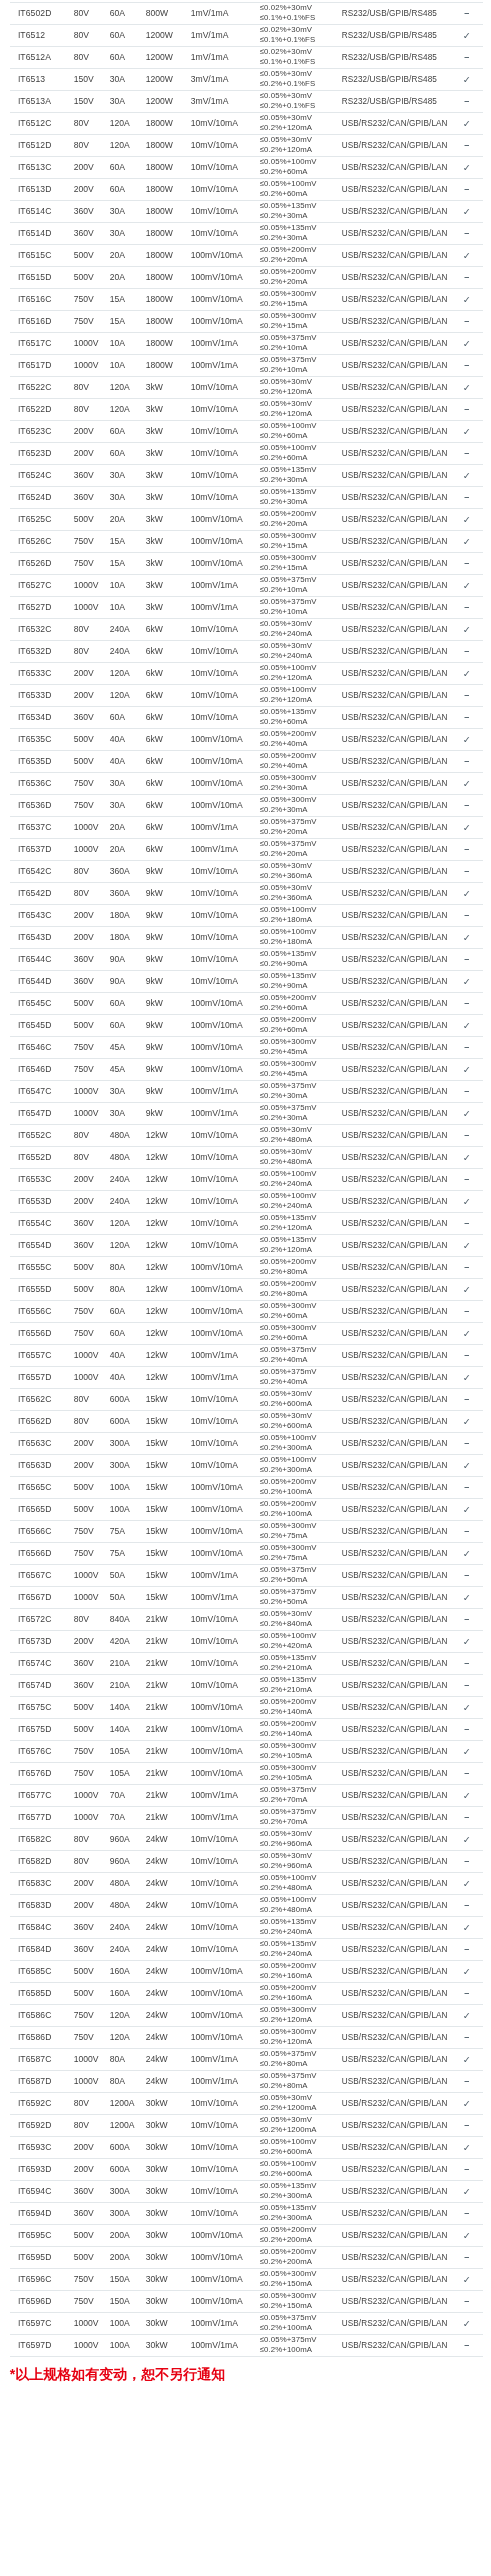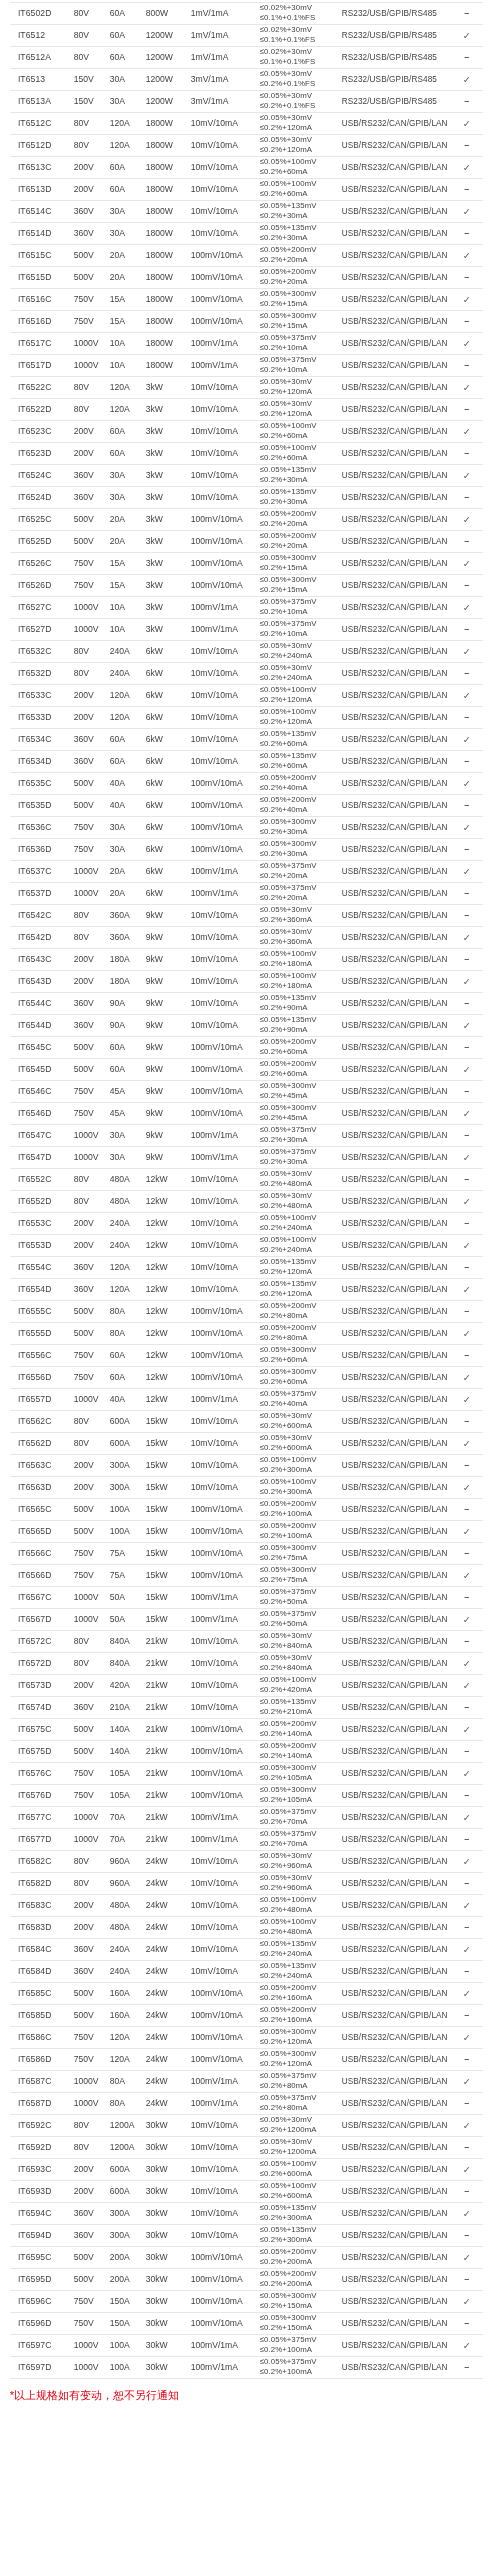--- a/index.html
+++ b/index.html
@@ -20,21 +20,21 @@
     font-size:8.6px; color:#3f3f3f;
   }
   td.c-model { padding-left:8.2px; letter-spacing:0.1px; }
   td.c-acc div { font-size:7.8px; line-height:9.7px; letter-spacing:0.1px; }
   td.c-iface { font-size:8.2px; letter-spacing:0.1px; }
   td.c-mark { text-align:center; color:#4e5d68; }
   td.c-mark .mark-check { font-size:9.7px; }
   td.c-mark .mark-dash { font-size:9px; font-weight:bold; }
   .footnote {
     margin:9.7px 0 0 9.7px; color:#e60012;
-    font-size:11px; font-weight:normal;
+    font-size:14px; font-weight:bold;
   }
 </style>
 </head>
 <body>
 
 <table class="spec-table">
   <colgroup>
     <col style="width:64px">
     <col style="width:36px">
     <col style="width:36px">
@@ -351,33 +351,20 @@
         <td class="c-pow">3kW</td>
         <td class="c-res">100mV/10mA</td>
         <td class="c-acc">
           <div>≤0.05%+200mV</div>
           <div>≤0.2%+20mA</div>
         </td>
         <td class="c-iface">USB/RS232/CAN/GPIB/LAN</td>
         <td class="c-mark"><span class="mark-check">✓</span></td>
       </tr>
       <tr>
-        <td class="c-model">IT6525D</td>
-        <td class="c-volt">500V</td>
-        <td class="c-curr">20A</td>
-        <td class="c-pow">3kW</td>
-        <td class="c-res">100mV/10mA</td>
-        <td class="c-acc">
-          <div>≤0.05%+200mV</div>
-          <div>≤0.2%+20mA</div>
-        </td>
-        <td class="c-iface">USB/RS232/CAN/GPIB/LAN</td>
-        <td class="c-mark"><span class="mark-dash">–</span></td>
-      </tr>
-      <tr>
         <td class="c-model">IT6526C</td>
         <td class="c-volt">750V</td>
         <td class="c-curr">15A</td>
         <td class="c-pow">3kW</td>
         <td class="c-res">100mV/10mA</td>
         <td class="c-acc">
           <div>≤0.05%+300mV</div>
           <div>≤0.2%+15mA</div>
         </td>
         <td class="c-iface">USB/RS232/CAN/GPIB/LAN</td>
@@ -466,33 +453,20 @@
         <td class="c-volt">200V</td>
         <td class="c-curr">120A</td>
         <td class="c-pow">6kW</td>
         <td class="c-res">10mV/10mA</td>
         <td class="c-acc">
           <div>≤0.05%+100mV</div>
           <div>≤0.2%+120mA</div>
         </td>
         <td class="c-iface">USB/RS232/CAN/GPIB/LAN</td>
         <td class="c-mark"><span class="mark-dash">–</span></td>
-      </tr>
-      <tr>
-        <td class="c-model">IT6534C</td>
-        <td class="c-volt">360V</td>
-        <td class="c-curr">60A</td>
-        <td class="c-pow">6kW</td>
-        <td class="c-res">10mV/10mA</td>
-        <td class="c-acc">
-          <div>≤0.05%+135mV</div>
-          <div>≤0.2%+60mA</div>
-        </td>
-        <td class="c-iface">USB/RS232/CAN/GPIB/LAN</td>
-        <td class="c-mark"><span class="mark-check">✓</span></td>
       </tr>
       <tr>
         <td class="c-model">IT6534D</td>
         <td class="c-volt">360V</td>
         <td class="c-curr">60A</td>
         <td class="c-pow">6kW</td>
         <td class="c-res">10mV/10mA</td>
         <td class="c-acc">
           <div>≤0.05%+135mV</div>
           <div>≤0.2%+60mA</div>
@@ -858,30 +832,43 @@
         <td class="c-pow">12kW</td>
         <td class="c-res">100mV/10mA</td>
         <td class="c-acc">
           <div>≤0.05%+300mV</div>
           <div>≤0.2%+60mA</div>
         </td>
         <td class="c-iface">USB/RS232/CAN/GPIB/LAN</td>
         <td class="c-mark"><span class="mark-check">✓</span></td>
       </tr>
       <tr>
-        <td class="c-model">IT6557D</td>
+        <td class="c-model">IT6557C</td>
         <td class="c-volt">1000V</td>
         <td class="c-curr">40A</td>
         <td class="c-pow">12kW</td>
         <td class="c-res">100mV/1mA</td>
         <td class="c-acc">
           <div>≤0.05%+375mV</div>
           <div>≤0.2%+40mA</div>
         </td>
         <td class="c-iface">USB/RS232/CAN/GPIB/LAN</td>
+        <td class="c-mark"><span class="mark-dash">–</span></td>
+      </tr>
+      <tr>
+        <td class="c-model">IT6557D</td>
+        <td class="c-volt">1000V</td>
+        <td class="c-curr">40A</td>
+        <td class="c-pow">12kW</td>
+        <td class="c-res">100mV/1mA</td>
+        <td class="c-acc">
+          <div>≤0.05%+375mV</div>
+          <div>≤0.2%+40mA</div>
+        </td>
+        <td class="c-iface">USB/RS232/CAN/GPIB/LAN</td>
         <td class="c-mark"><span class="mark-check">✓</span></td>
       </tr>
       <tr>
         <td class="c-model">IT6562C</td>
         <td class="c-volt">80V</td>
         <td class="c-curr">600A</td>
         <td class="c-pow">15kW</td>
         <td class="c-res">10mV/10mA</td>
         <td class="c-acc">
           <div>≤0.05%+30mV</div>
@@ -1014,44 +1001,44 @@
         <td class="c-pow">21kW</td>
         <td class="c-res">10mV/10mA</td>
         <td class="c-acc">
           <div>≤0.05%+30mV</div>
           <div>≤0.2%+840mA</div>
         </td>
         <td class="c-iface">USB/RS232/CAN/GPIB/LAN</td>
         <td class="c-mark"><span class="mark-dash">–</span></td>
       </tr>
       <tr>
-        <td class="c-model">IT6572D</td>
-        <td class="c-volt">80V</td>
-        <td class="c-curr">840A</td>
-        <td class="c-pow">21kW</td>
-        <td class="c-res">10mV/10mA</td>
-        <td class="c-acc">
-          <div>≤0.05%+30mV</div>
-          <div>≤0.2%+840mA</div>
-        </td>
-        <td class="c-iface">USB/RS232/CAN/GPIB/LAN</td>
-        <td class="c-mark"><span class="mark-check">✓</span></td>
-      </tr>
-      <tr>
         <td class="c-model">IT6573D</td>
         <td class="c-volt">200V</td>
         <td class="c-curr">420A</td>
         <td class="c-pow">21kW</td>
         <td class="c-res">10mV/10mA</td>
         <td class="c-acc">
           <div>≤0.05%+100mV</div>
           <div>≤0.2%+420mA</div>
         </td>
         <td class="c-iface">USB/RS232/CAN/GPIB/LAN</td>
         <td class="c-mark"><span class="mark-check">✓</span></td>
+      </tr>
+      <tr>
+        <td class="c-model">IT6574C</td>
+        <td class="c-volt">360V</td>
+        <td class="c-curr">210A</td>
+        <td class="c-pow">21kW</td>
+        <td class="c-res">10mV/10mA</td>
+        <td class="c-acc">
+          <div>≤0.05%+135mV</div>
+          <div>≤0.2%+210mA</div>
+        </td>
+        <td class="c-iface">USB/RS232/CAN/GPIB/LAN</td>
+        <td class="c-mark"><span class="mark-dash">–</span></td>
       </tr>
       <tr>
         <td class="c-model">IT6574D</td>
         <td class="c-volt">360V</td>
         <td class="c-curr">210A</td>
         <td class="c-pow">21kW</td>
         <td class="c-res">10mV/10mA</td>
         <td class="c-acc">
           <div>≤0.05%+135mV</div>
           <div>≤0.2%+210mA</div>

